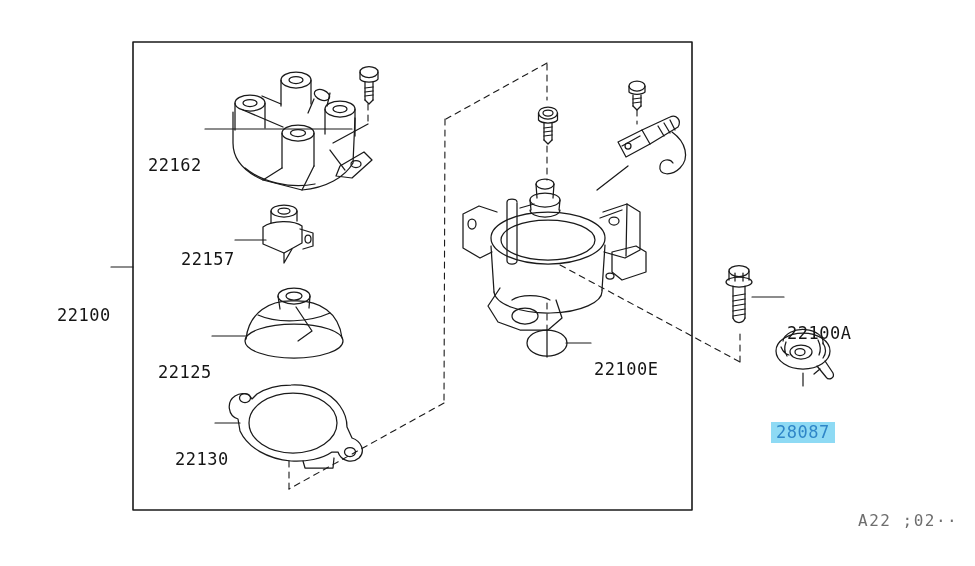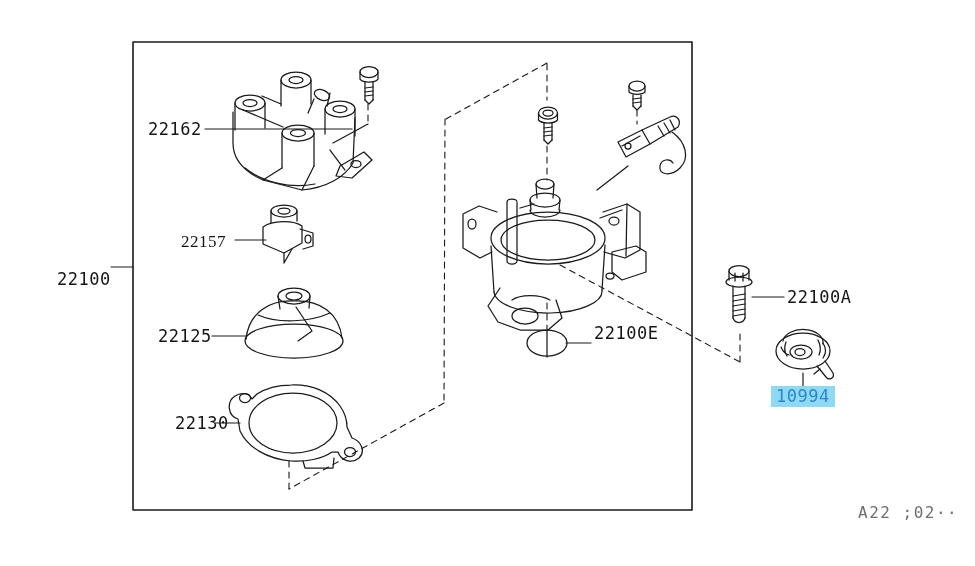--- a/index.html
+++ b/index.html
@@ -9,32 +9,32 @@
   }
   .stage > svg { position:absolute; left:0; top:0; }
   svg path, svg ellipse, svg circle, svg rect, svg line {
     stroke:#1a1a1a; fill:none; stroke-width:1.25; stroke-linecap:round; stroke-linejoin:round;
   }
   svg .frame { stroke-width:1.6; }
   svg .dash { stroke-dasharray:6 5; stroke-width:1.1; }
   svg .leader { stroke-width:1.2; }
   .part-label {
     position:absolute; font-size:17px; line-height:18px; letter-spacing:0.5px;
-    color:#151515; white-space:nowrap; cursor:default;
+    color:#151515; white-space:nowrap; cursor:default;margin-top:36px;
   }
   .part-label.hl {
     background:#8edaf4; color:#2f86c8; padding:2px 5px; line-height:17px;
   }
   .footer-code {
     position:absolute; font-size:16px; letter-spacing:1.5px;
-    color:#4a4a4a; opacity:.8; white-space:nowrap;
+    color:#4a4a4a; opacity:.8; white-space:nowrap;margin-top:8px;
   }
   
   .p22162 { left:148px; top:120px; }
-  .p22157 { left:181px; top:233px;font-family:Liberation Serif, serif; }
+  .p22157 { left:181px; top:214px; }
   .p22125 { left:158px; top:327px; }
   .p22130 { left:175px; top:414px; }
   .p22100 { left:57px;  top:270px; }
   .p22100A{ left:787px; top:288px; }
   .p22100E{ left:594px; top:324px; }
   .p22235 { left:771px; top:386px; }
   .fcode  { left:858px; top:503px; }
 </style>
 </head>
 <body>
@@ -209,16 +209,16 @@
     </g>
   </svg>
 
   <div class="part-label p22162">22162</div>
   <div class="part-label p22157">22157</div>
   <div class="part-label p22125">22125</div>
   <div class="part-label p22130">22130</div>
   <div class="part-label p22100">22100</div>
   <div class="part-label p22100A">22100A</div>
   <div class="part-label p22100E">22100E</div>
-  <div class="part-label hl p22235">10994</div>
+  <div class="part-label hl p22235">28087</div>
 
   <div class="footer-code fcode">A22 ;02··</div>
 </div>
 
 </body></html>

